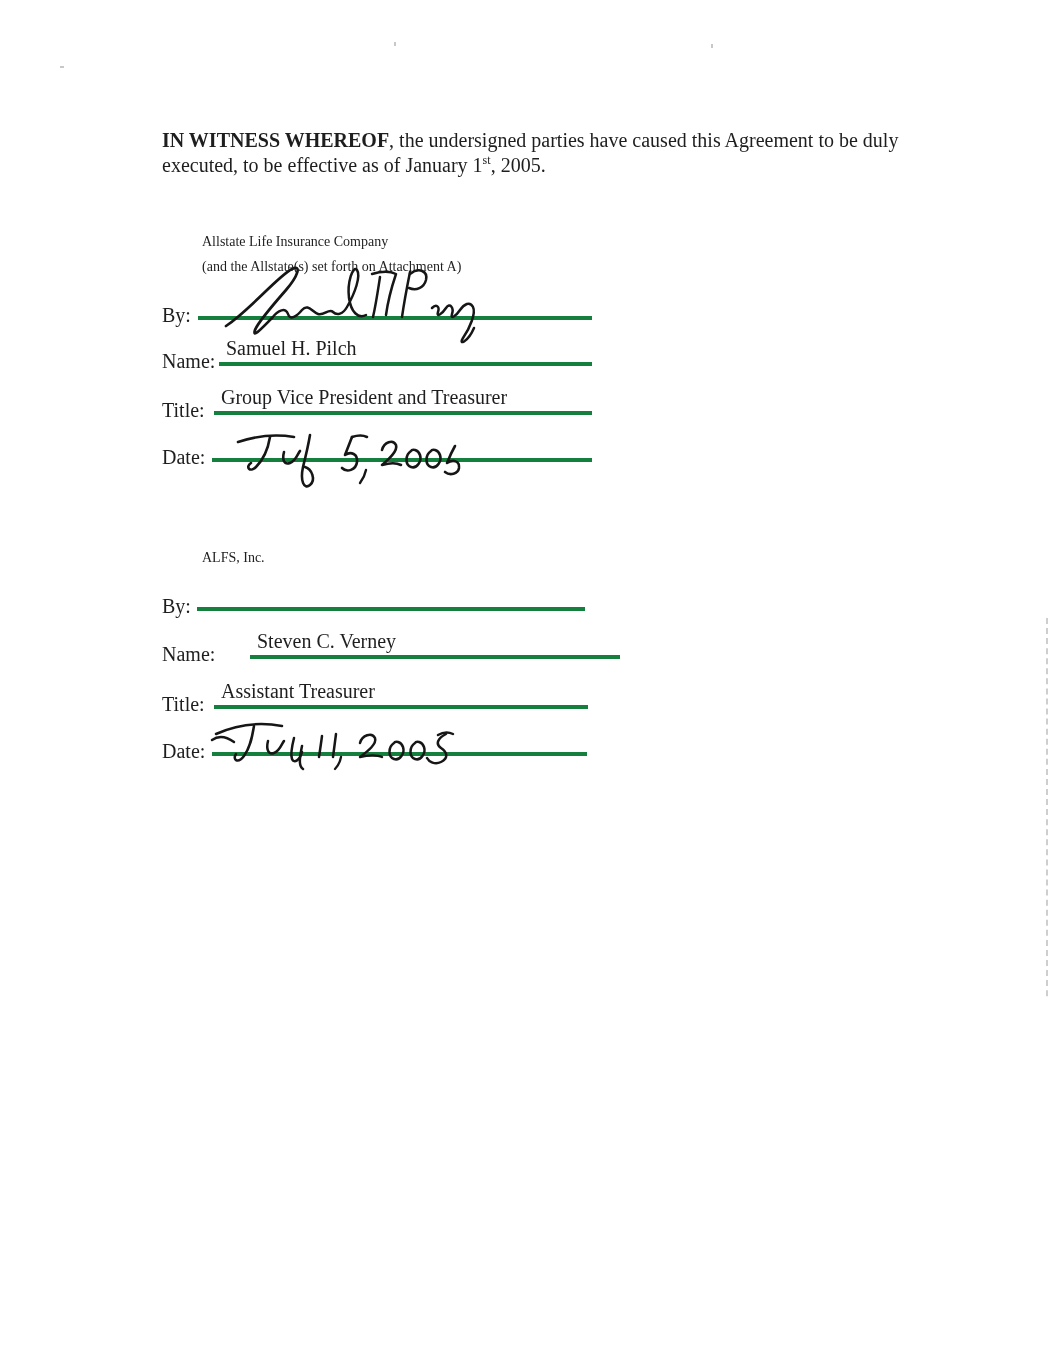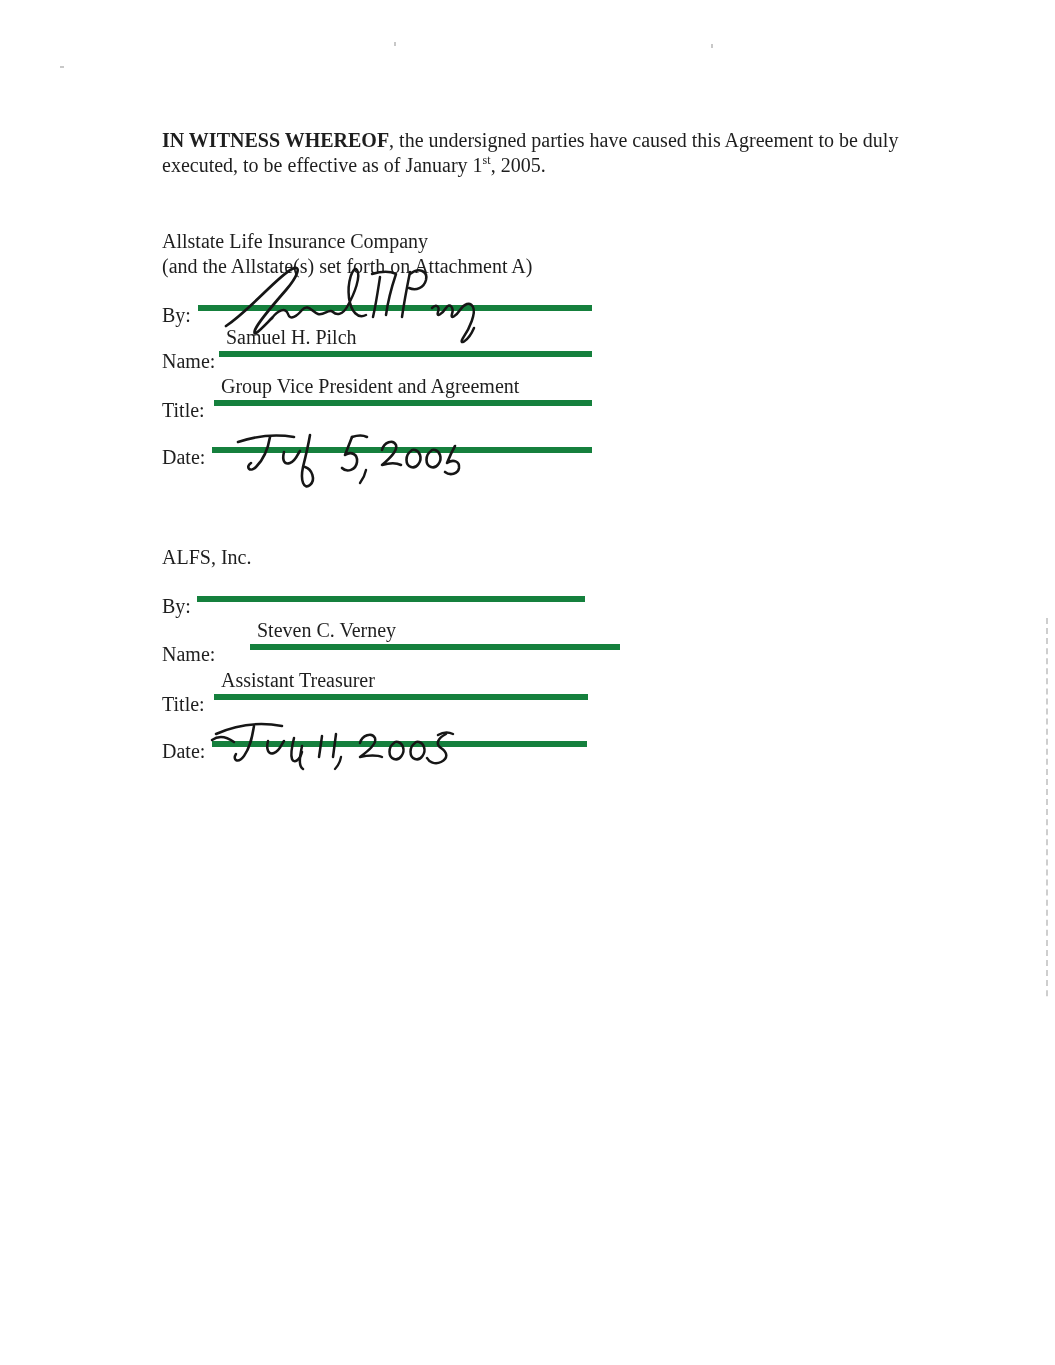--- a/index.html
+++ b/index.html
@@ -10,26 +10,26 @@
     font-family:"Liberation Serif","DejaVu Serif",serif;
     color:#1e1e1e;
     overflow:hidden;
   }
   .intro{
     position:absolute;left:162px;top:128px;width:748px;
     font-size:20px;line-height:25px;margin:0;
   }
   .intro strong{font-weight:bold;}
   .intro sup{font-size:12px;line-height:0;}
-  .txtline{position:absolute;font-size:20px;line-height:25px;white-space:nowrap;}
+  .txtline{position:absolute;font-size:14px;line-height:25px;white-space:nowrap;margin-left:40px;}
   .field{position:absolute;left:162px;height:26px;font-size:20px;}
   .field .lbl{position:absolute;left:0;bottom:1px;white-space:nowrap;margin-top:34px;}
   .field .line{
-    position:absolute;bottom:17px;height:26px;
-    border-bottom:6px solid #15803d;
+    position:absolute;bottom:8px;height:26px;
+    border-bottom:4px solid #15803d;
     text-align:center;
   }
   .field .line .val{
     position:absolute;left:7px;bottom:2px;white-space:nowrap;font-size:20px;
   }
   .ink{position:absolute;}
   .ink path{fill:none;stroke:#161616;stroke-linecap:round;stroke-linejoin:round;}
   .pagenum{position:absolute;left:512px;top:1284px;font-size:17px;}
   .edge-artifact{
     position:absolute;left:1046px;top:618px;height:690px;width:0;
@@ -69,21 +69,21 @@
   <div class="field" style="top:348px;width:430px;">
     <span class="lbl">Name:</span>
     <div class="line" style="left:57px;width:373px;">
       <span class="val">Samuel H. Pilch</span>
     </div>
   </div>
 
   <div class="field" style="top:397px;width:430px;">
     <span class="lbl">Title:</span>
     <div class="line" style="left:52px;width:378px;">
-      <span class="val">Group Vice President and Agreement</span>
+      <span class="val">Group Vice President and Treasurer</span>
     </div>
   </div>
 
   <div class="field" style="top:444px;width:430px;">
     <span class="lbl">Date:</span>
     <div class="line" style="left:50px;width:380px;"></div>
   </div>
 
   <svg class="ink" style="left:230px;top:426px;" width="232" height="70" viewBox="0 0 232 70" aria-label="July 5, 2005">
     <path stroke-width="2.6" d="M8 16 C 26 10, 46 8, 64 11"></path>

